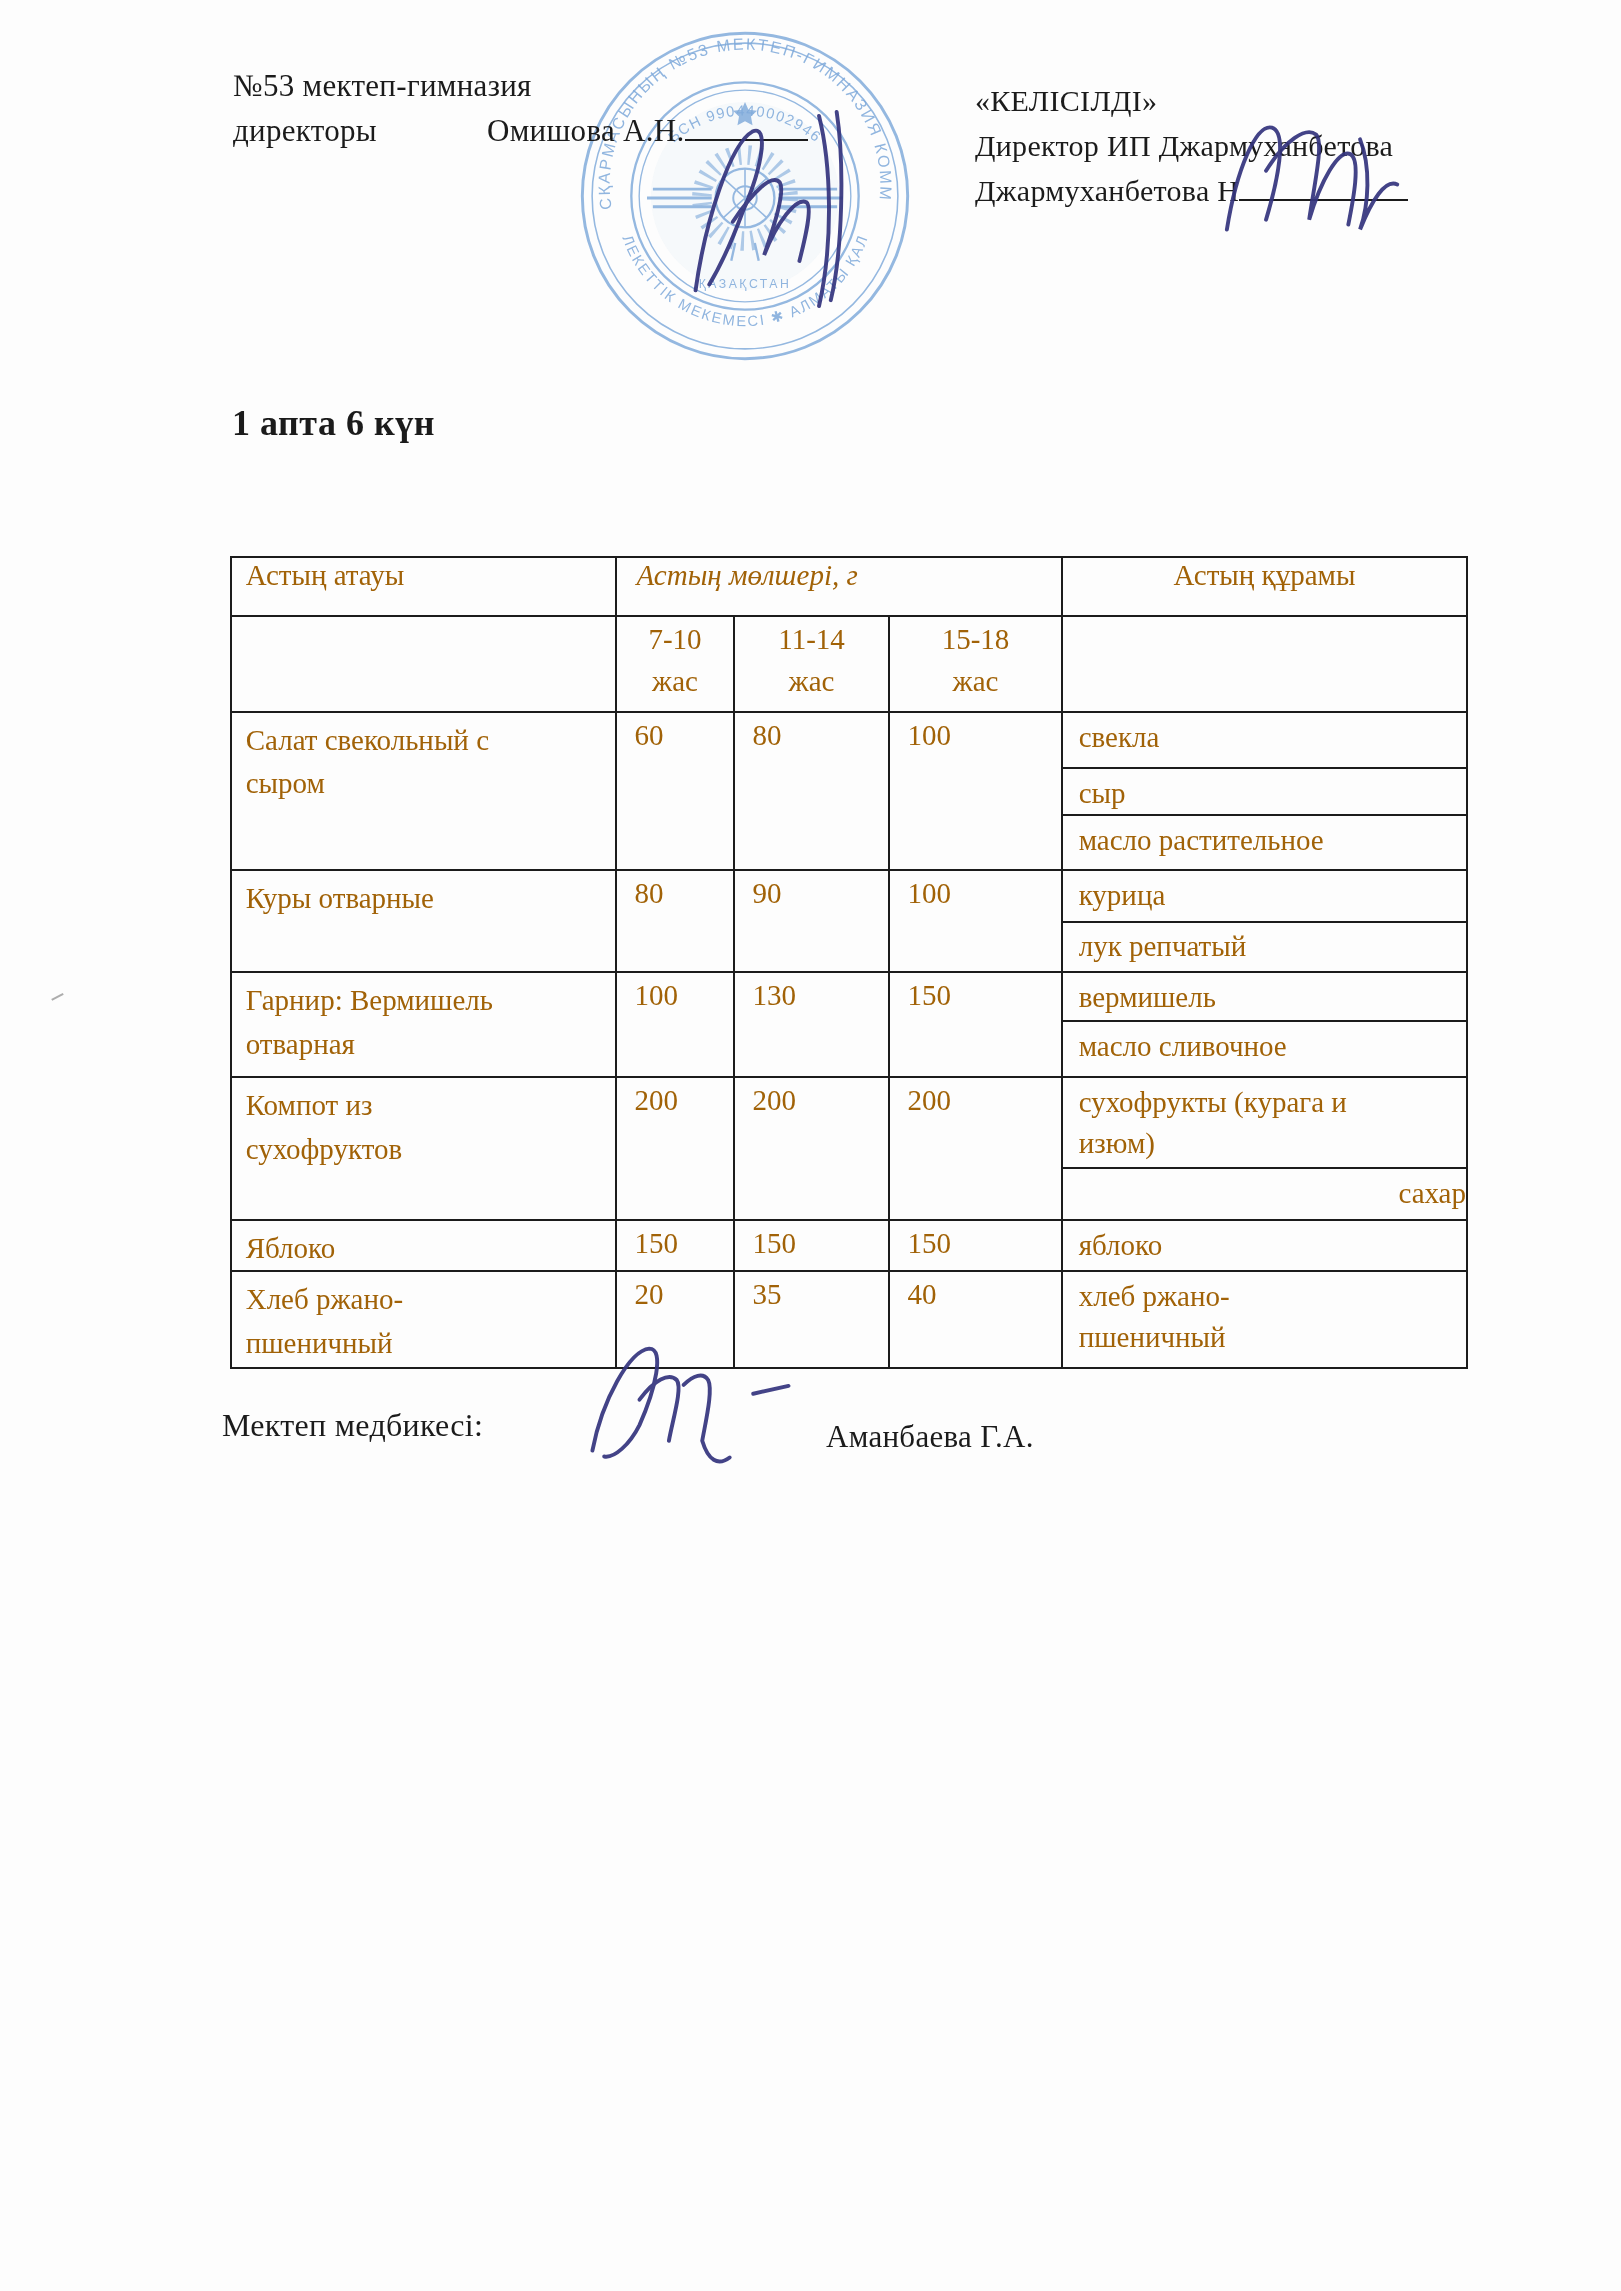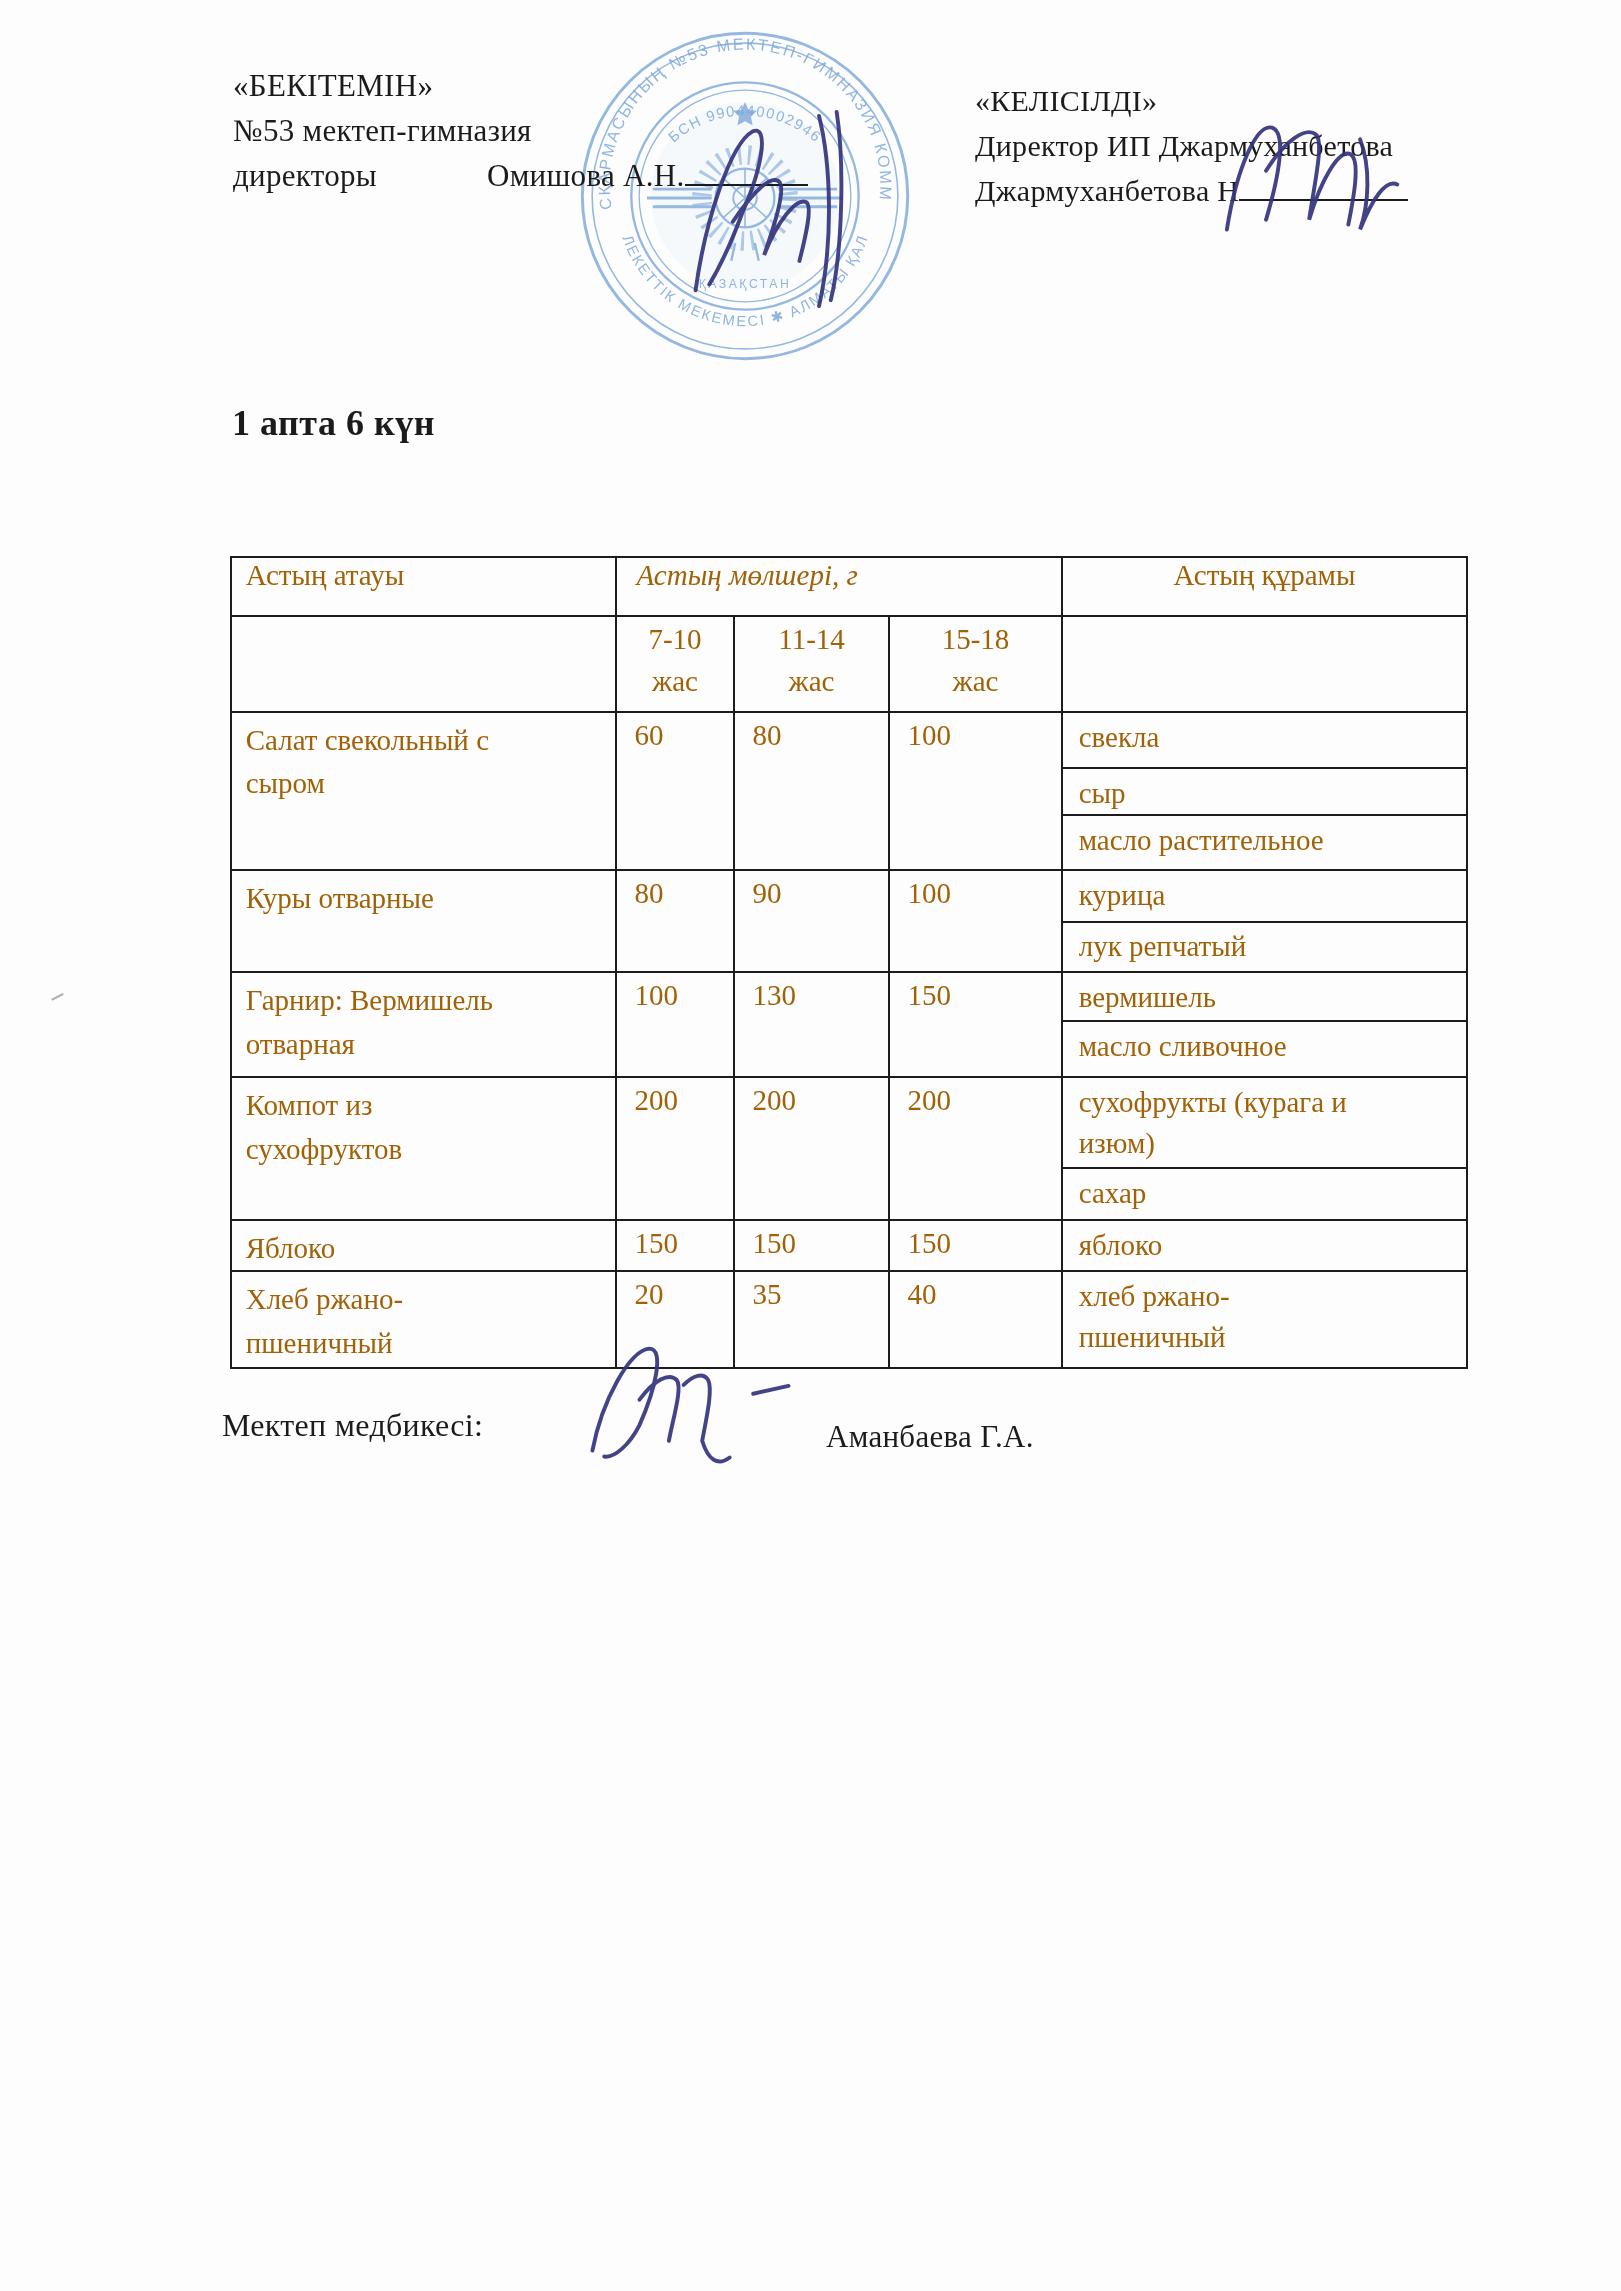--- a/index.html
+++ b/index.html
@@ -81,21 +81,20 @@
         <textPath href="#arcBottom" startOffset="50%" text-anchor="middle">МЕМЛЕКЕТТІК МЕКЕМЕСІ ✱ АЛМАТЫ ҚАЛАСЫ</textPath>
       </text>
       <text font-size="15" letter-spacing="1.5">
         <textPath href="#arcBin" startOffset="50%" text-anchor="middle">БСН 990440002946</textPath>
       </text>
       <text x="200" y="294" font-size="12.5" letter-spacing="2.5" text-anchor="middle">ҚАЗАҚСТАН</text>
     </g>
   </svg>
 
   <div class="approve-block approve-left">
-    <div>«БЕКІТЕМІН»</div>
     <div>№53 мектеп-гимназия</div>
     <div>
       <span>директоры</span><span class="role-gap"></span><span>Омишова А.Н.</span><span class="sig-line" style="width:123px"></span>
     </div>
   </div>
 
   <div class="approve-block approve-right">
     <div>«КЕЛІСІЛДІ»</div>
     <div>Директор ИП Джармуханбетова</div>
     <div>
@@ -186,21 +185,21 @@
         <tr class="body-row">
           <td class="dish-name-cell" rowspan="2">Компот из
 сухофруктов</td>
           <td class="value-cell" rowspan="2">200</td>
           <td class="value-cell" rowspan="2">200</td>
           <td class="value-cell" rowspan="2">200</td>
           <td class="comp-cell" style="height: 85px;">сухофрукты (курага и
 изюм)</td>
         </tr>
         <tr class="body-row">
-          <td class="comp-cell" style="height: 46px;">сахар</td>
+          <td class="comp-cell" style="height: 46px; text-align: right;">сахар</td>
         </tr>
         <tr class="body-row">
           <td class="dish-name-cell" rowspan="1">Яблоко</td>
           <td class="value-cell" rowspan="1">150</td>
           <td class="value-cell" rowspan="1">150</td>
           <td class="value-cell" rowspan="1">150</td>
           <td class="comp-cell" style="height: 44px;">яблоко</td>
         </tr>
         <tr class="body-row">
           <td class="dish-name-cell" rowspan="1">Хлеб ржано-

